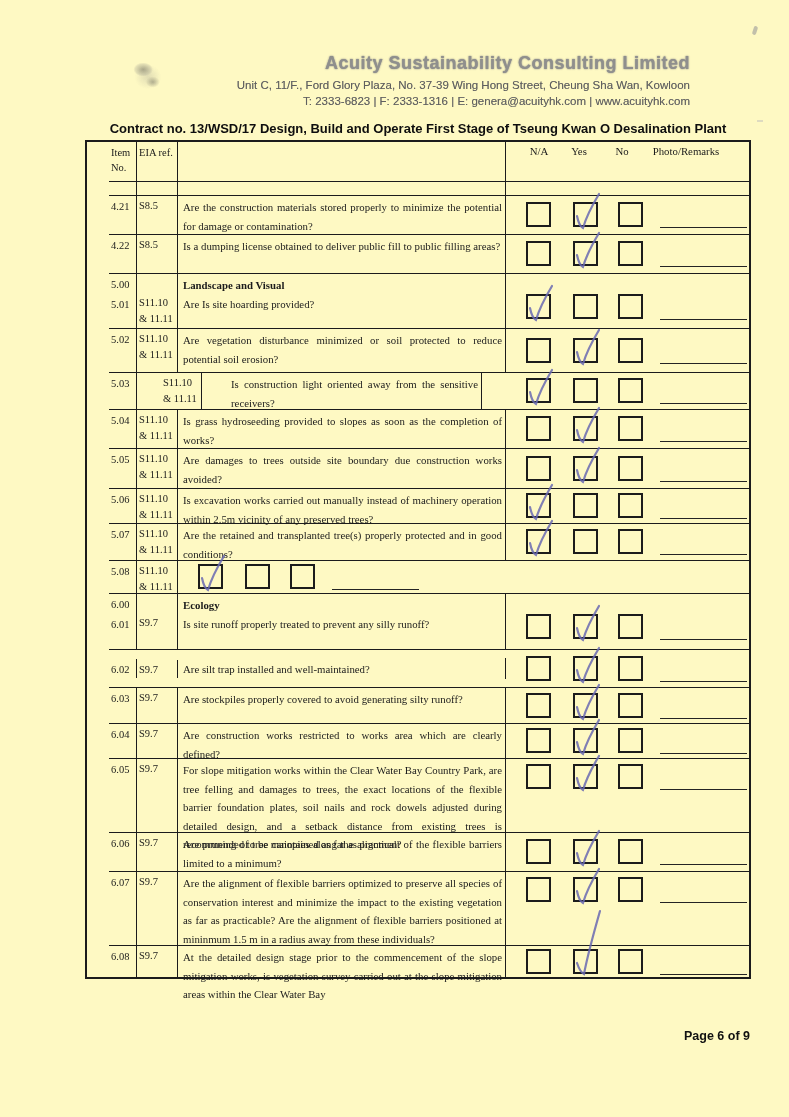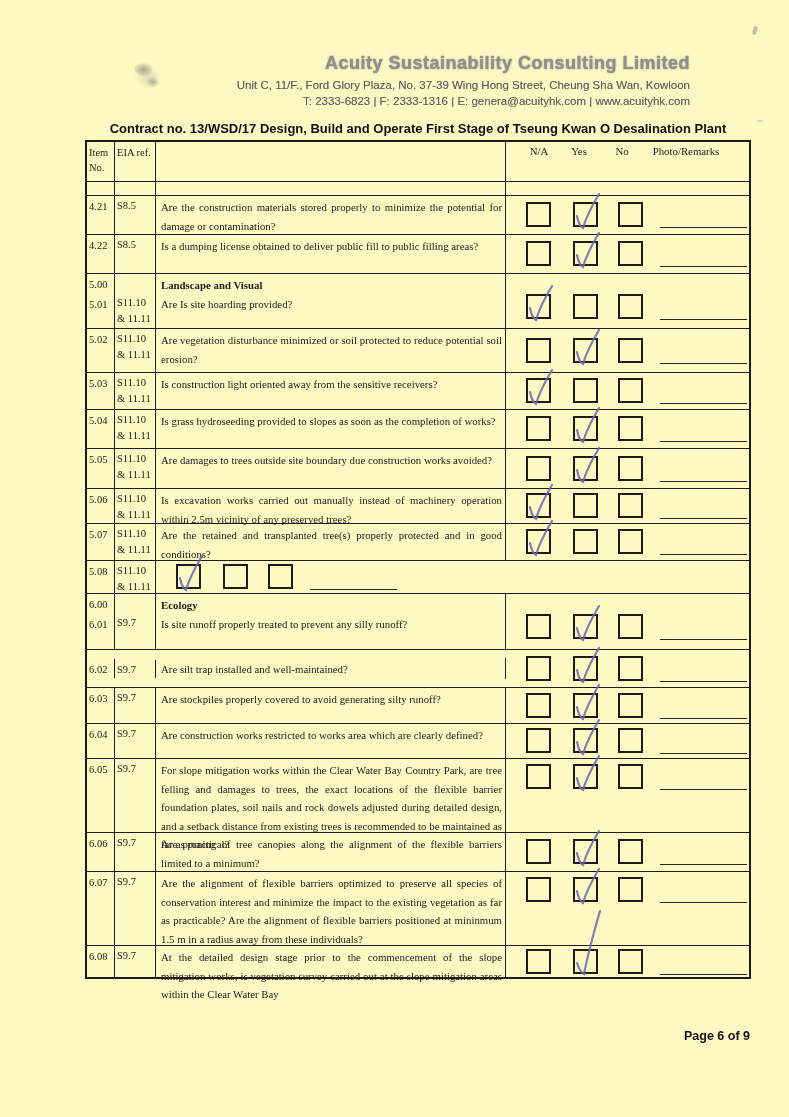--- a/index.html
+++ b/index.html
@@ -55,20 +55,21 @@
   .checklist{
     position:absolute;left:85px;top:140px;width:666px;
     border:2px solid #1c1c1c;
     box-sizing:border-box;
     background:transparent;
   }
   .trow{
     display:flex;
     border-bottom:1.5px solid #1c1c1c;
     box-sizing:border-box;
+    margin-left:22px;
     --boxtop:calc(50% - 13px);
   }
   .trow:last-child{border-bottom:none;}
   .trow.align-section{--boxtop:20px;}
   .trow.align-top{--boxtop:5px;}
   .c-item{
     width:28px;min-width:28px;
     border-right:1.5px solid #1c1c1c;
     padding:2px 1px 0 2px;
     font-size:10.5px;line-height:17px;
@@ -265,21 +266,21 @@
       <span class="box box-na"></span>
       <span class="box box-yes">
             <svg class="tick" viewBox="0 0 34 46">
               <path d="M6 28 Q8 38 12 40 Q16 26 28 6" fill="none" stroke="#6a6ab2" stroke-width="2.2" stroke-linecap="round" opacity="0.85"></path>
             </svg>
           </span>
       <span class="box box-no"></span>
       <span class="remark-line"></span>
     </div>
   </div>
-      <div class="trow" style="height: 37px;">
+      <div class="trow" style="height: 37px; gap: 24px;">
     <div class="c-item">
 
       <div class="row-no">5.03</div>
     </div>
     <div class="c-eia">
 
       <div class="eia-txt">S11.10 &amp; 11.11</div>
     </div>
     <div class="c-q">
 

